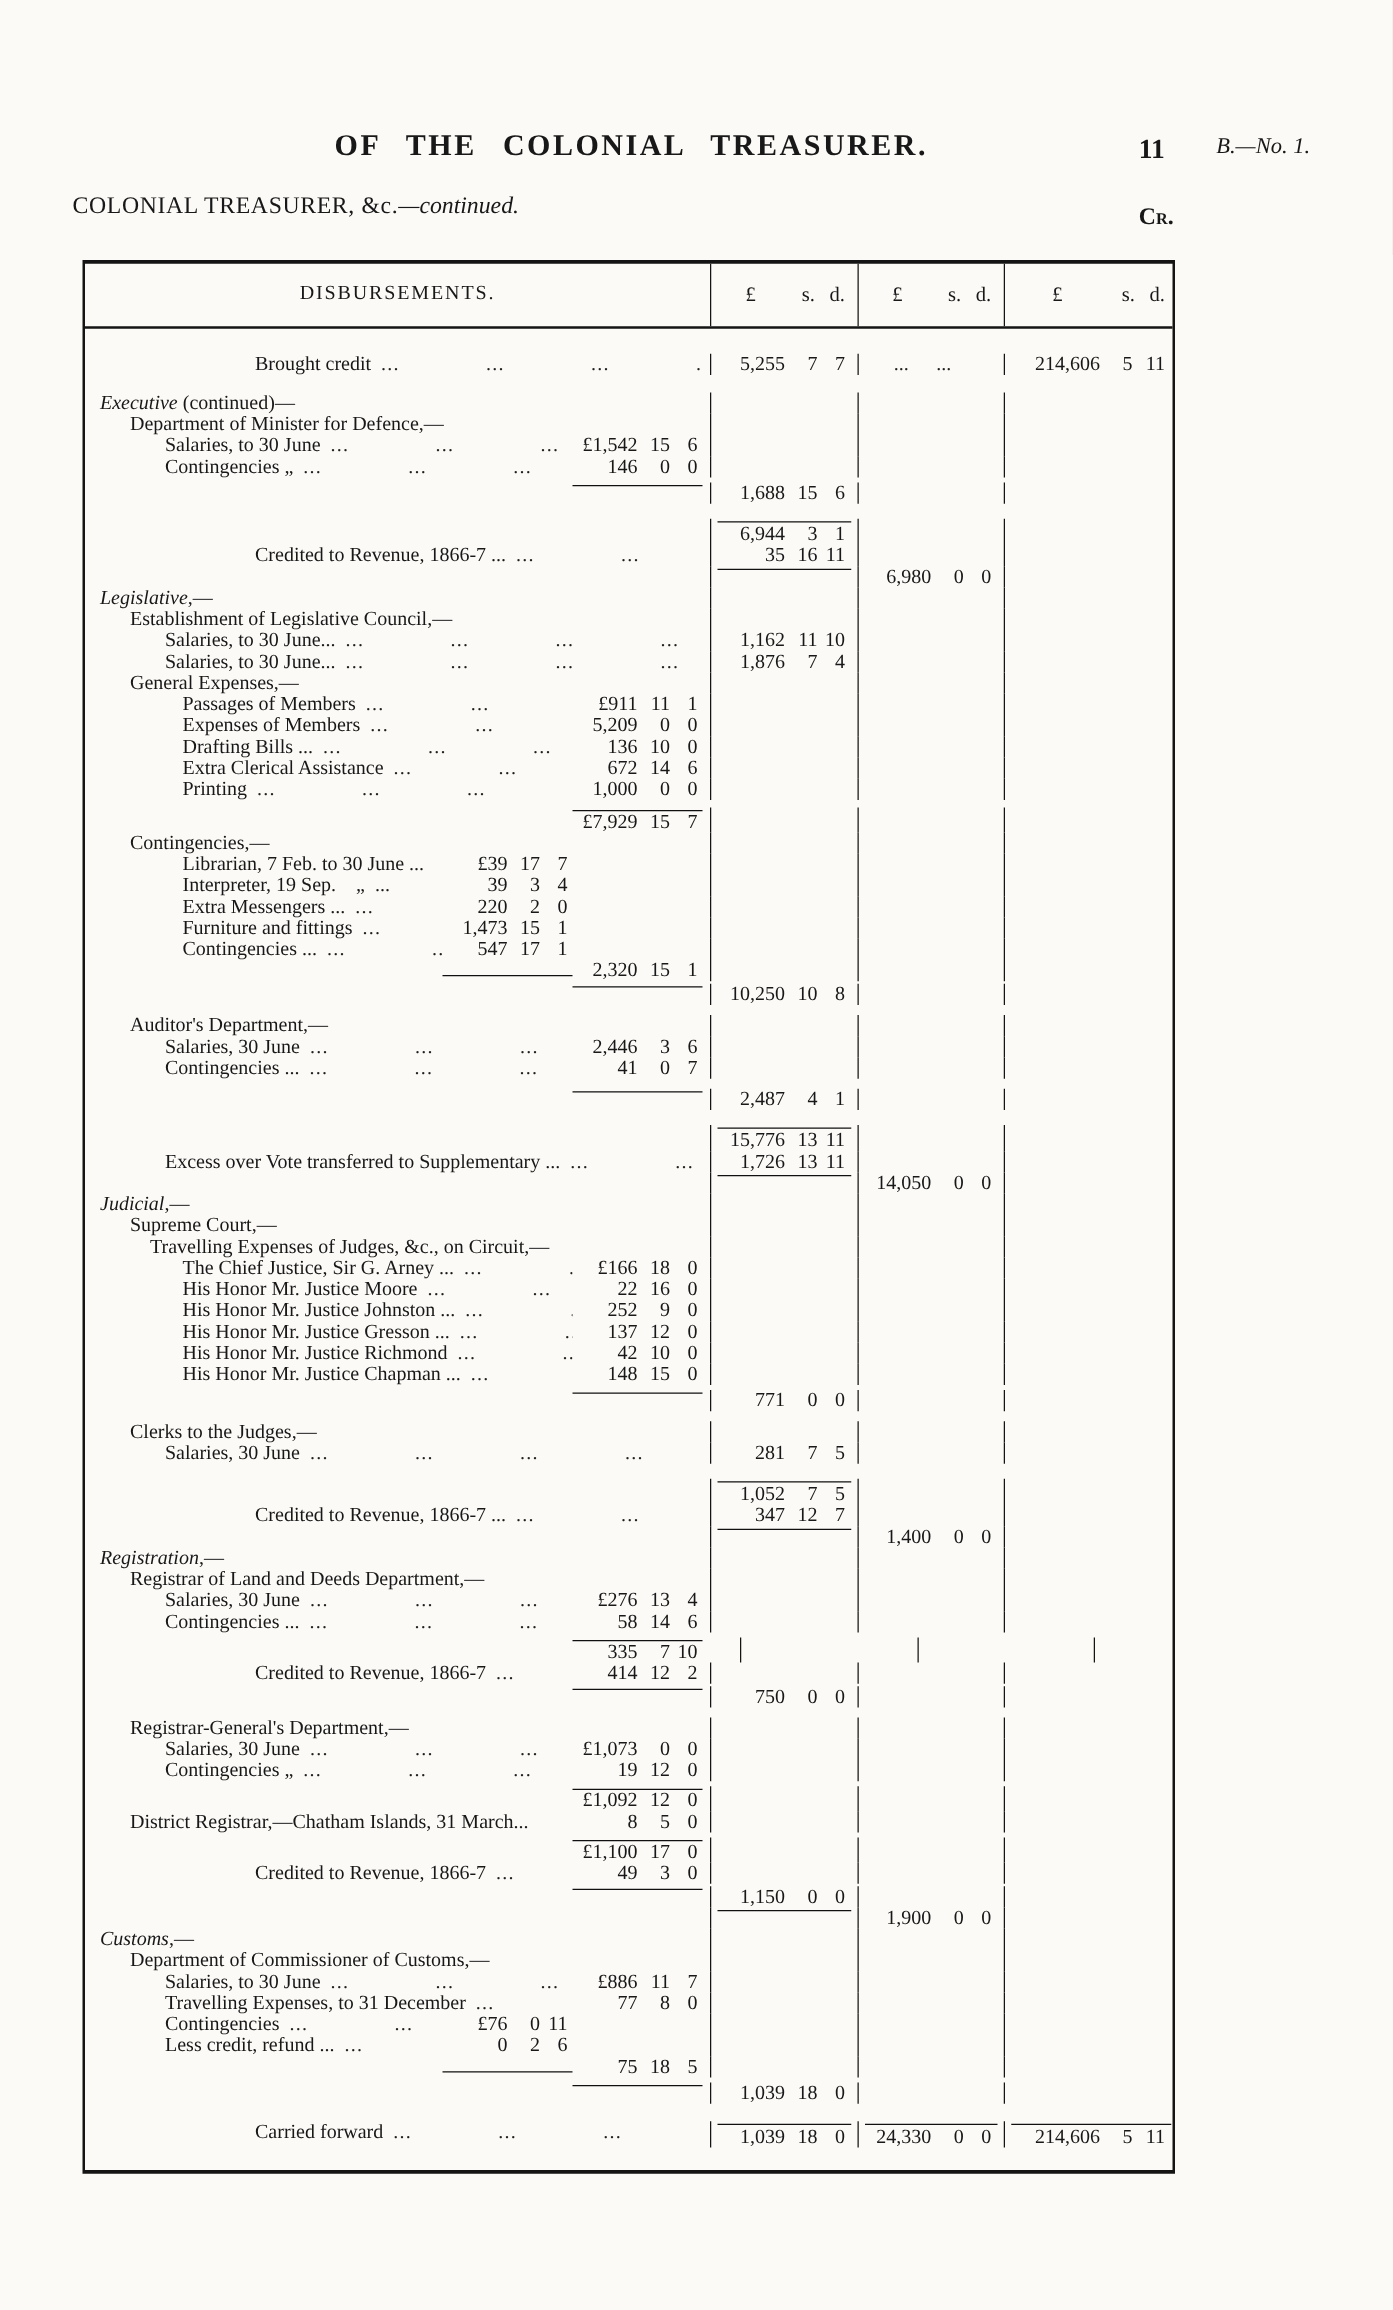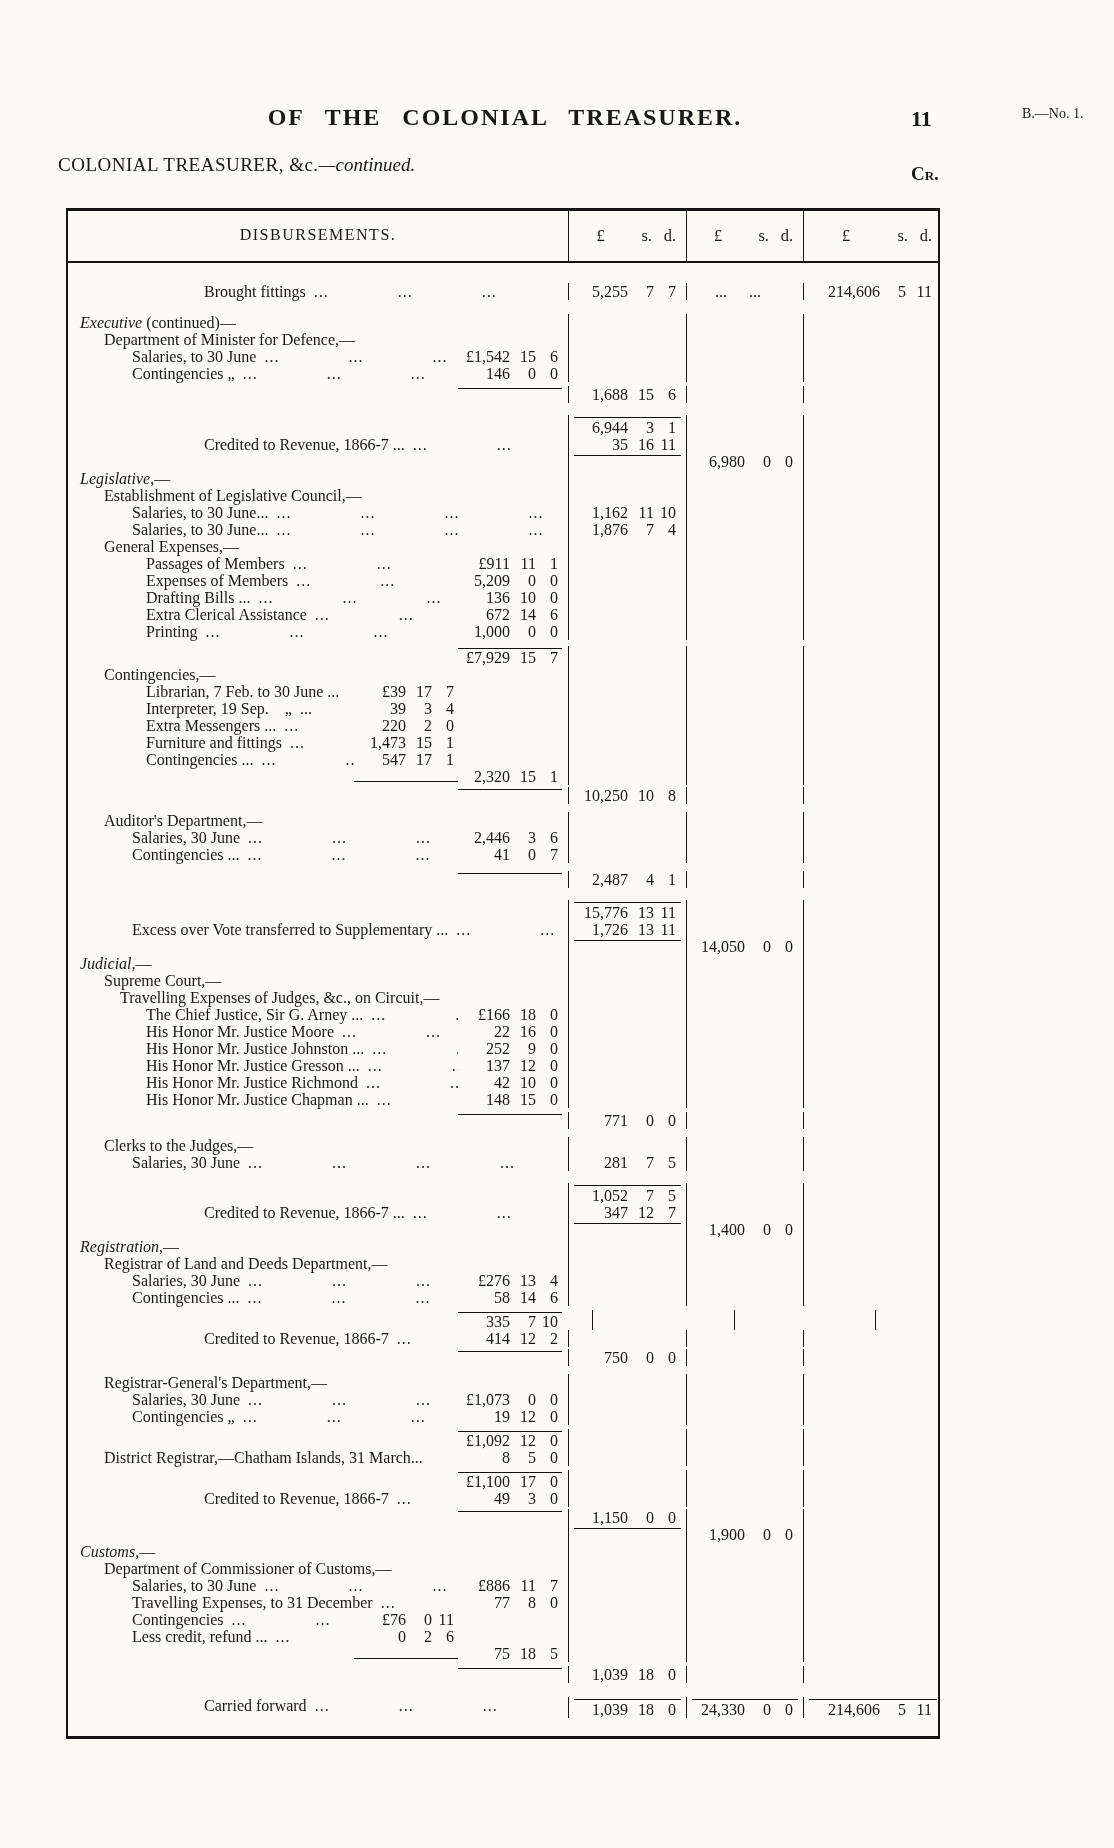--- a/index.html
+++ b/index.html
@@ -3,21 +3,21 @@
 <meta charset="utf-8">
 <style>
   html,body{margin:0;padding:0;background:#e8e8e6;}
   .page{width:1114px;height:1848px;background:#fbfaf7;position:relative;margin:0 auto;
         font-family:"Liberation Serif","DejaVu Serif",serif;color:#181818;overflow:hidden;}
   
   .pagehead{position:absolute;top:0;left:0;width:1114px;height:206px;}
   .title{position:absolute;top:104px;left:0;width:1010px;text-align:center;
          font-size:24px;font-weight:700;letter-spacing:2px;word-spacing:13px;white-space:nowrap;}
   .pagenum{position:absolute;top:106px;left:911px;font-size:22px;font-weight:700;}
-  .docref{position:absolute;top:106px;left:1022px;font-size:14px;white-space:nowrap;}
+  .docref{position:absolute;top:106px;left:973px;font-size:18px;white-space:nowrap;font-style:italic;}
   .subtitle{position:absolute;top:154px;left:58px;font-size:19px;letter-spacing:.5px;white-space:nowrap;}
   .subtitle i{letter-spacing:0;}
   .crlabel{position:absolute;top:163px;left:911px;font-size:19px;font-variant:small-caps;font-weight:600;}
   
   .sheet{position:absolute;left:66px;top:208px;width:874px;box-sizing:border-box;
          border:2px solid #141414;border-top-width:3px;border-bottom-width:3px;}
   .thead{display:flex;border-bottom:2px solid #141414;height:52px;box-sizing:border-box;}
   .tbody{padding:10px 0 18px 0;}
   .row{display:flex;align-items:stretch;min-height:17px;line-height:17px;font-size:16px;}
   .cell{box-sizing:border-box;}
@@ -82,21 +82,21 @@
       <div class="cell money c3w headmoney">
         <span class="p">£</span>
           <span class="s">s.</span>
           <span class="d">d.</span>
       </div>
     </div>
     <div class="tbody">
         <div class="row" style="margin-top: 10px;">
           <div class="cell desc">
             <div class="ind" style="width: 136px;"></div>
-            <div class="lab">Brought fittings</div>
+            <div class="lab">Brought credit</div>
             <div class="dots">... ... ... ... ... ... ... ... ... ... ... ... </div>
           </div>
           <div class="cell money c1w">
             <div class="amt">
               <div class="p">5,255</div>
               <div class="s">7</div>
               <div class="d">7</div>
             </div>
           </div>
           <div class="cell money c2w">

